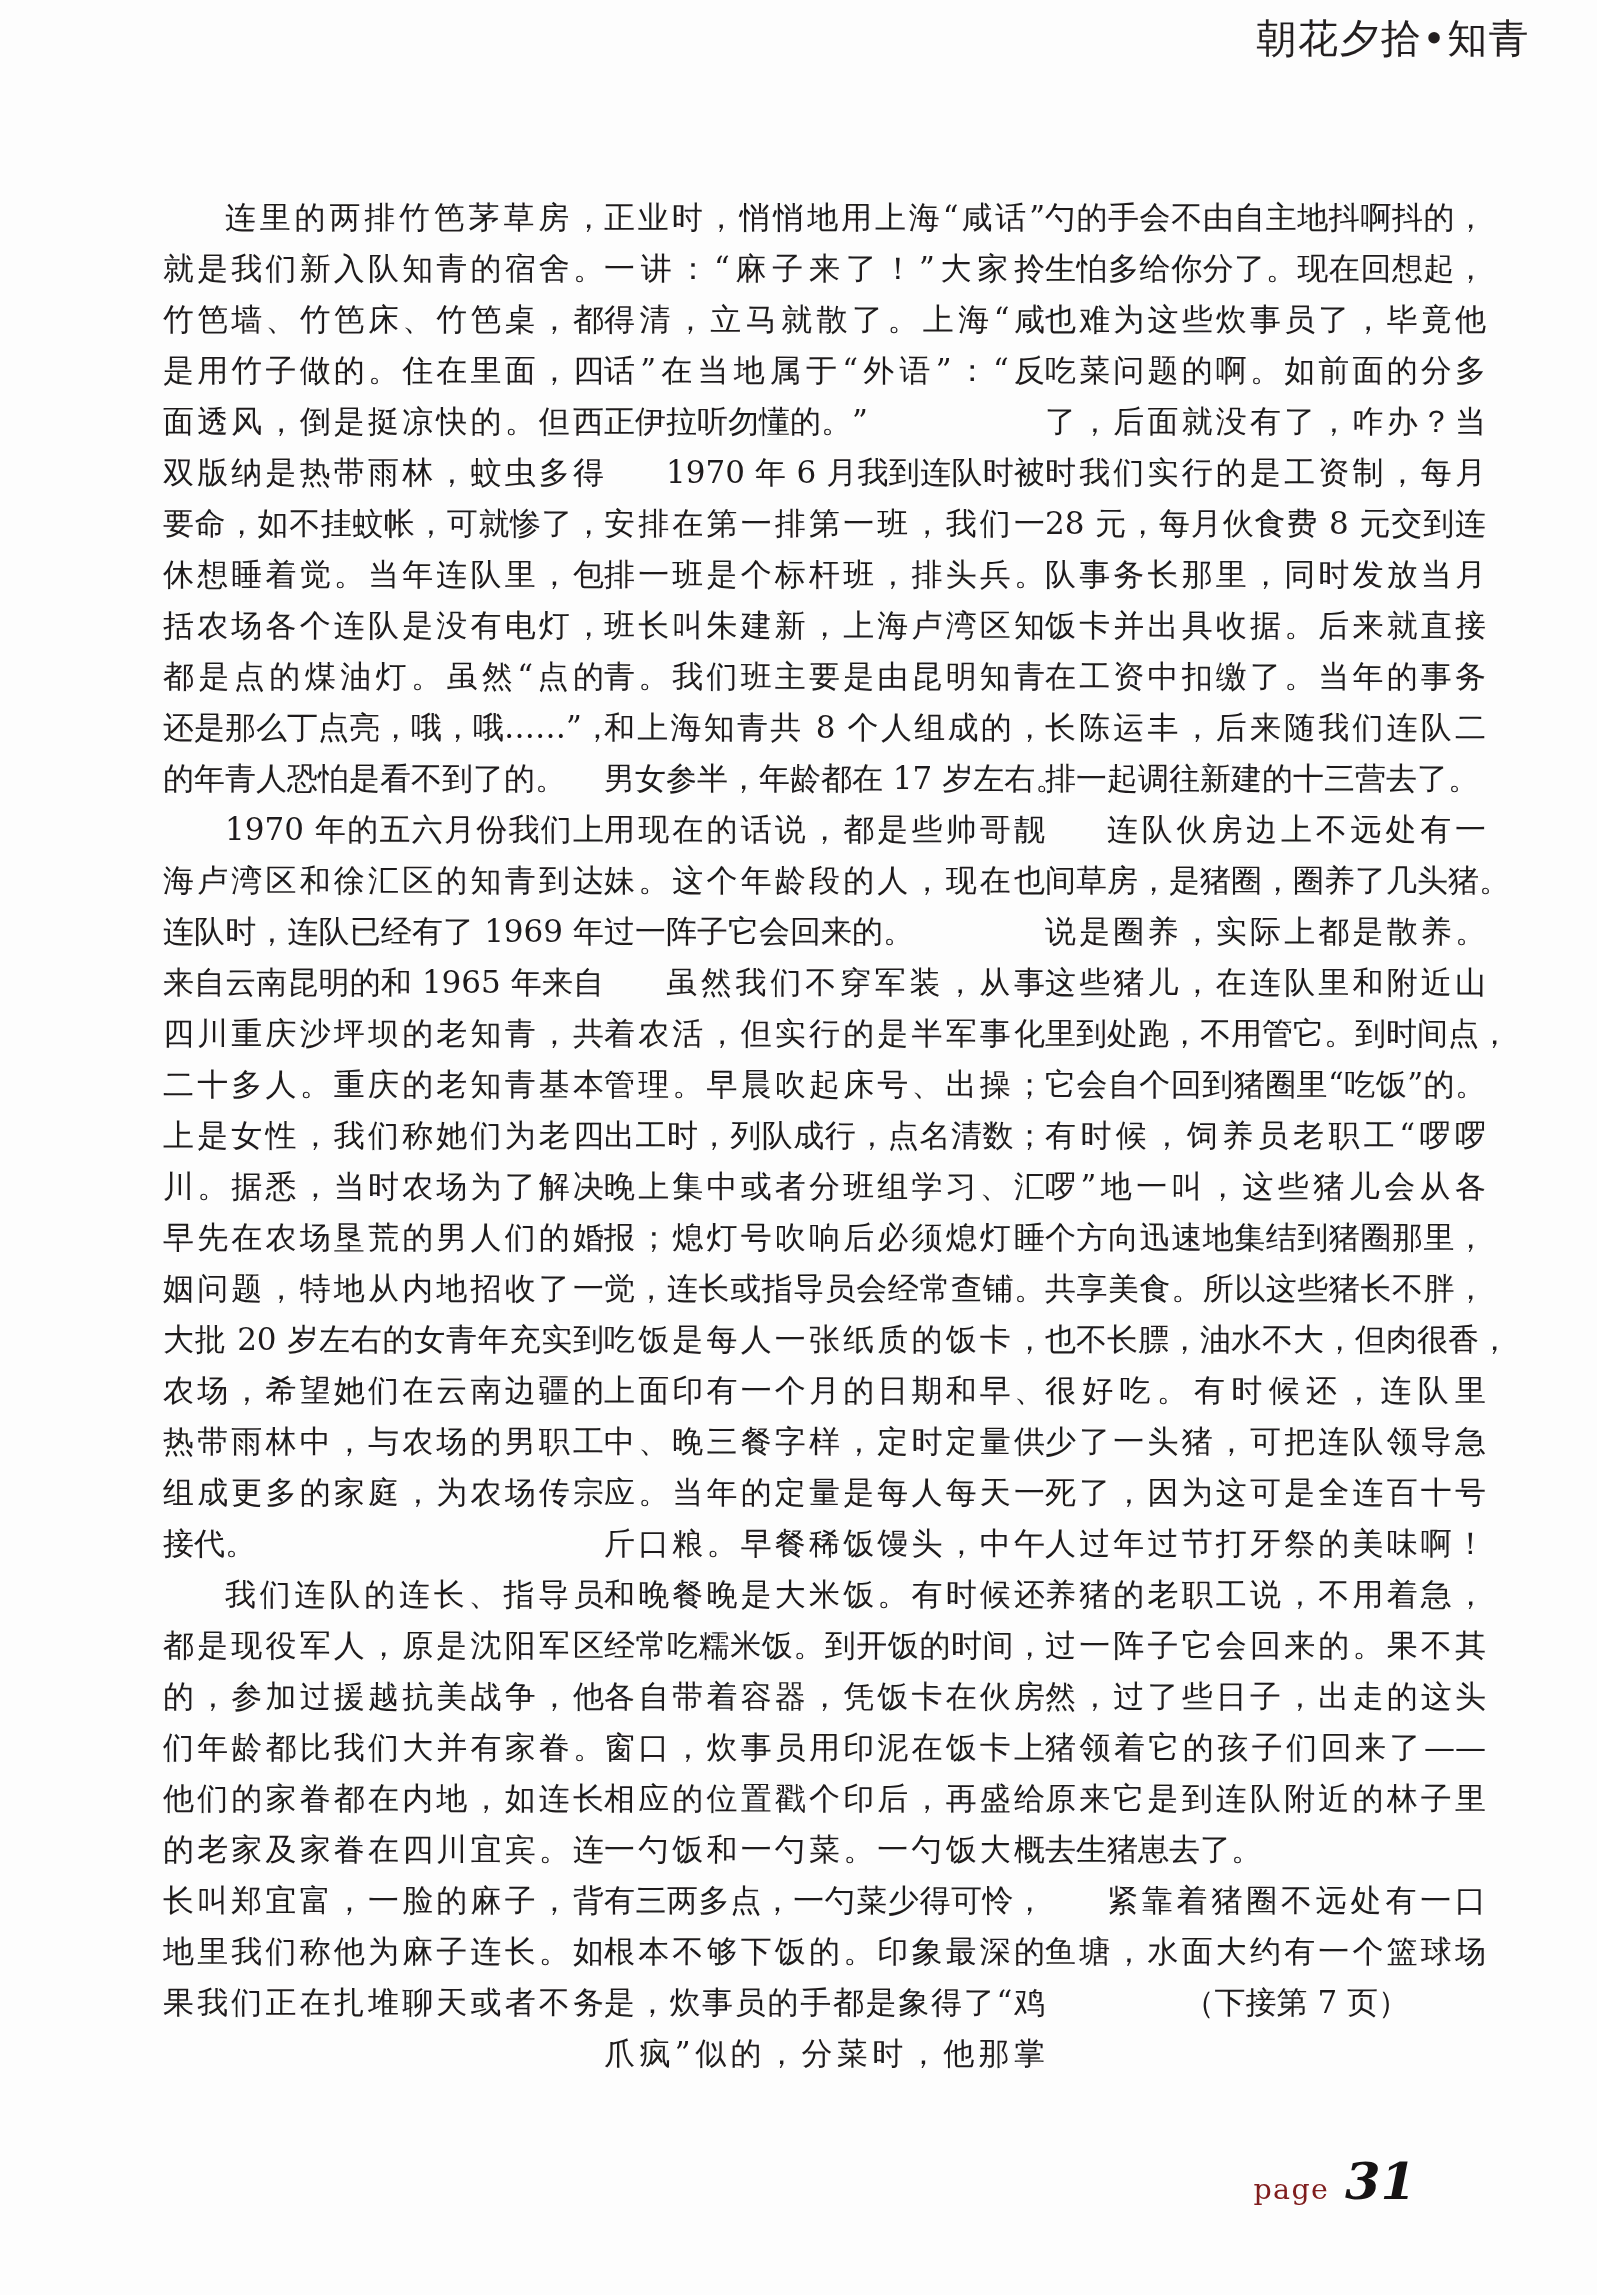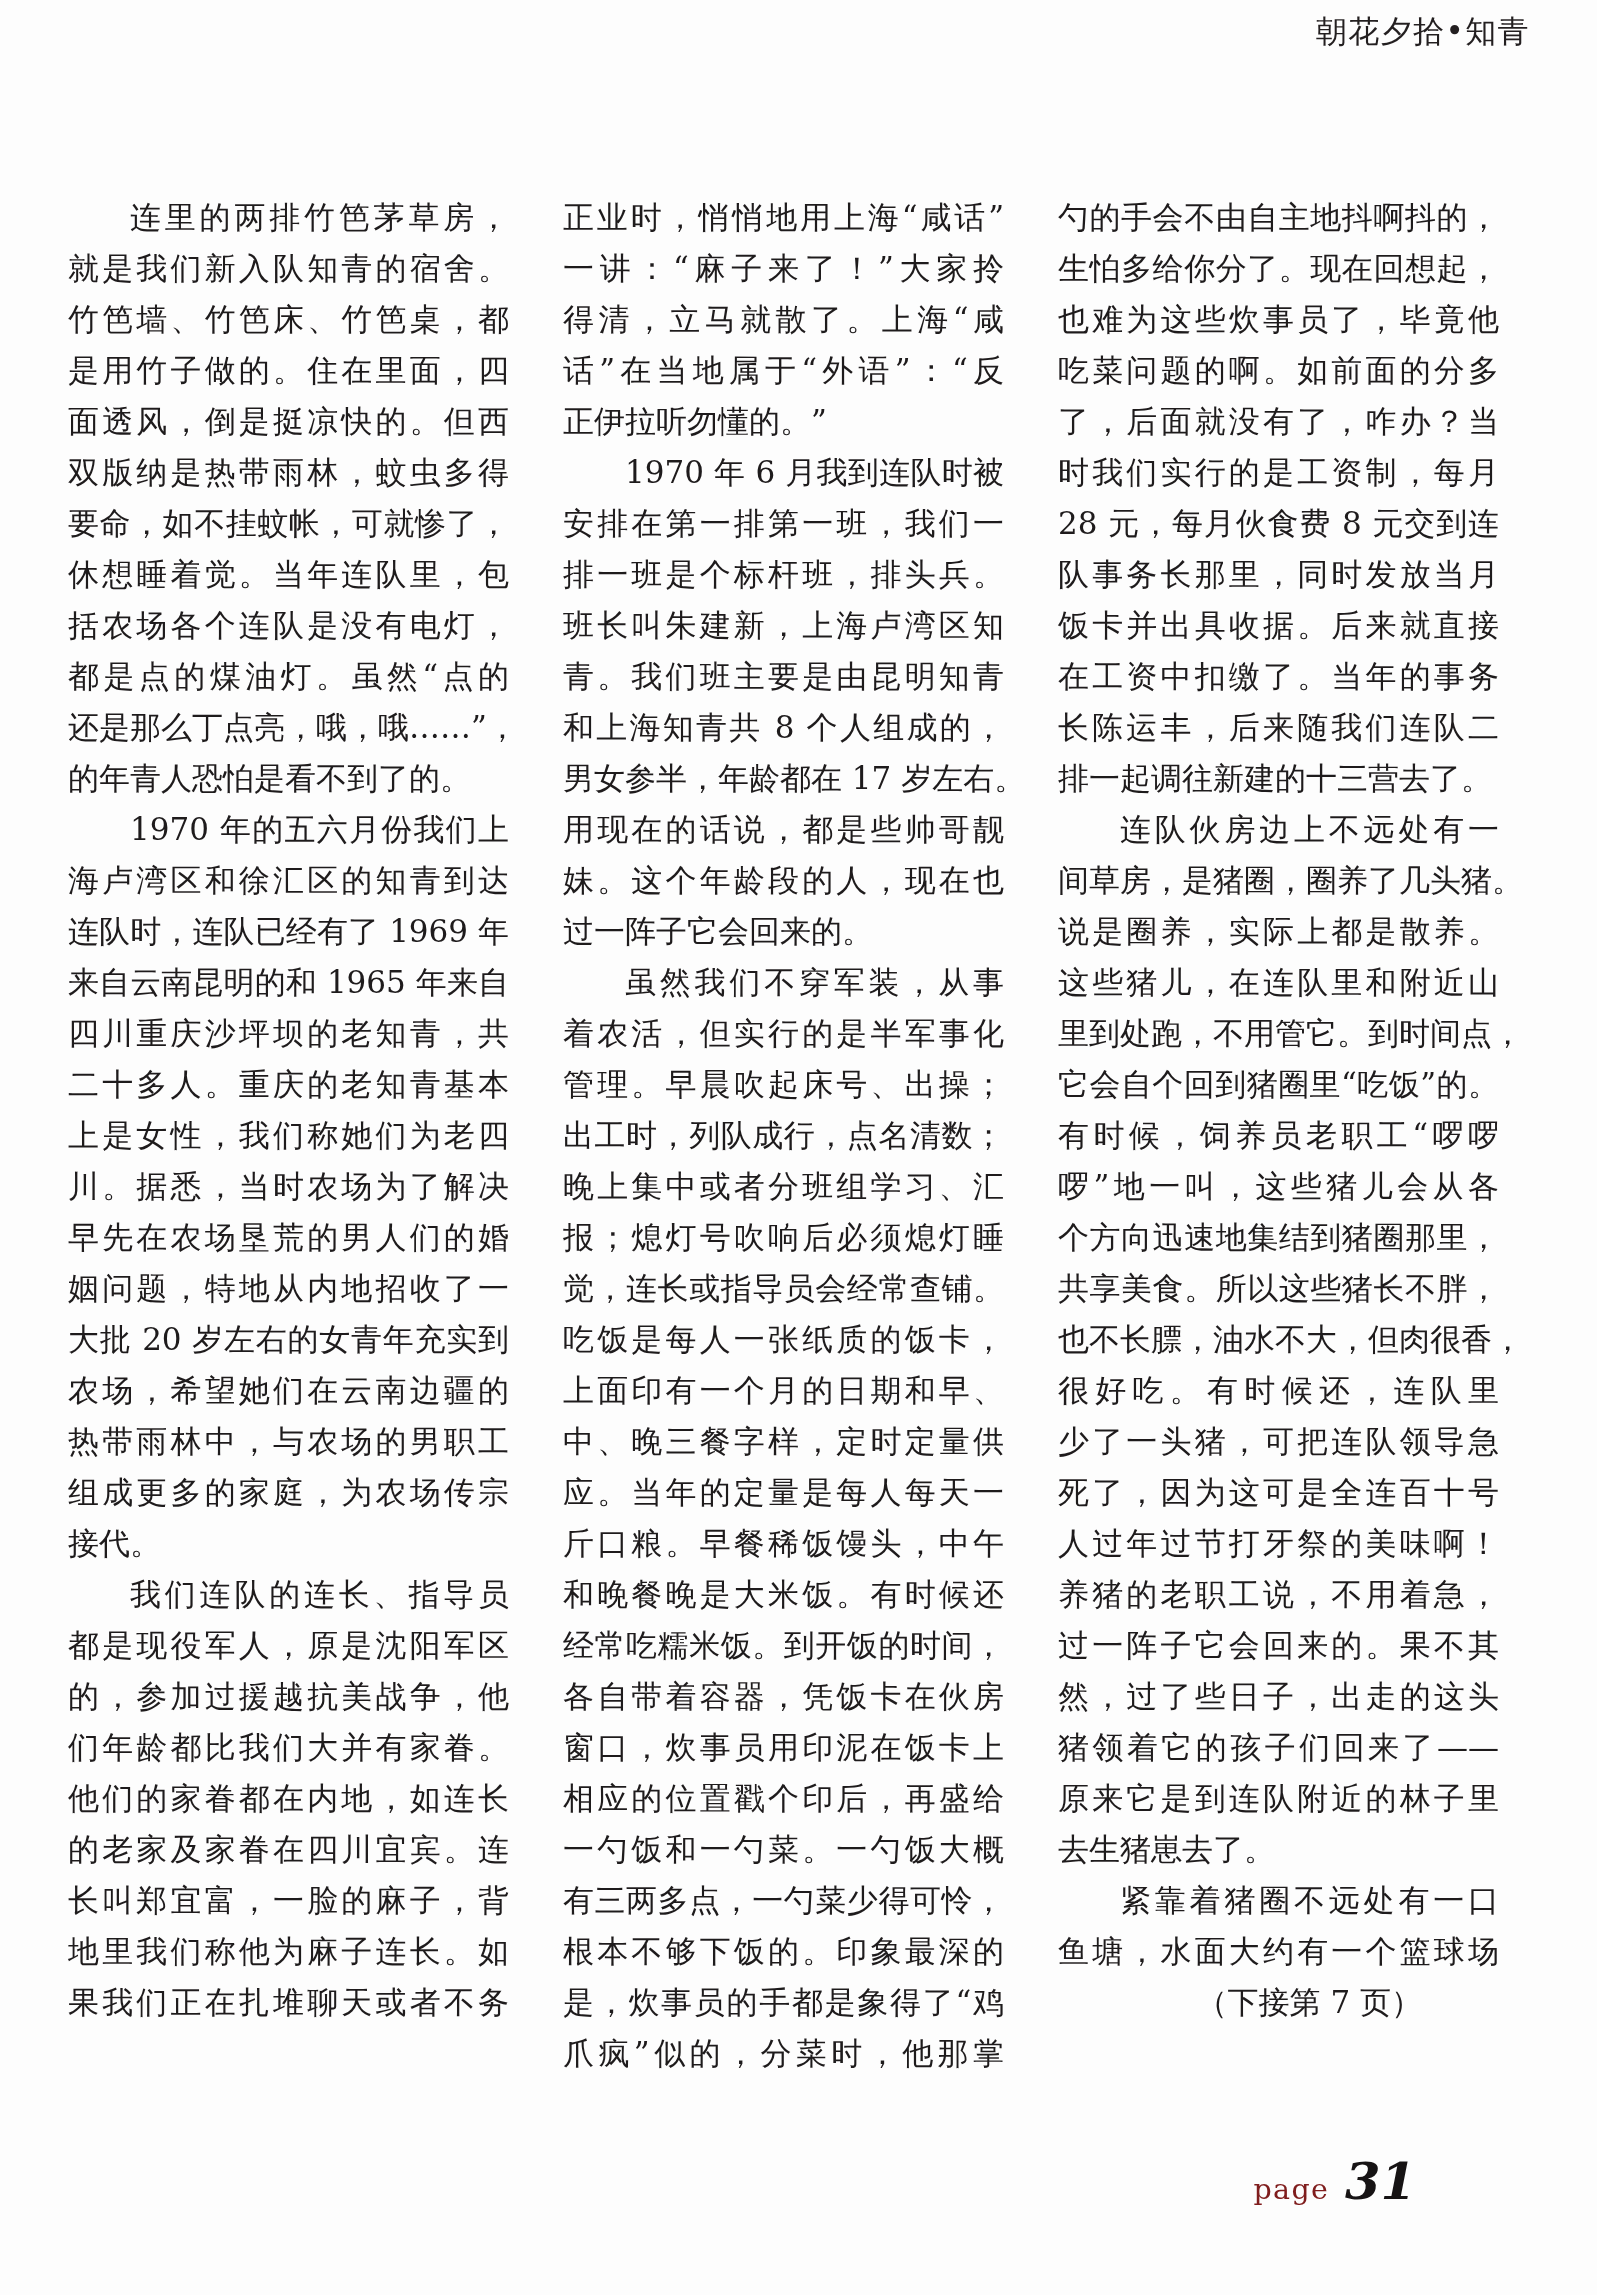--- a/index.html
+++ b/index.html
@@ -4,26 +4,26 @@
 <style>
   html,body{margin:0;padding:0;}
   body{
     width:1598px;height:2295px;position:relative;
     background:#fdfdfd;
     font-family:"DejaVu Serif","Liberation Serif",serif;
     color:#1e1b1c;
   }
   .page-header{
     position:absolute;top:11.4px;right:68px;
-    font-size:31px;letter-spacing:1.4px;color:#231f20;
+    font-size:40px;letter-spacing:1.4px;color:#231f20;
     font-weight:500;
   }
   .columns{
-    position:absolute;top:192px;left:68px;width:1431px;
-    display:flex;justify-content:space-between;
+    position:absolute;top:192px;left:55px;width:1431px;
+    display:flex;justify-content:flex-end;
   }
   .text-column{width:441px;}
   .line{
     font-size:31px;line-height:51px;height:51px;
     white-space:nowrap;
     text-align:justify;
     text-align-last:justify;
     color:#1e1b1c;
   }
   .line.indent{text-indent:2em;}

